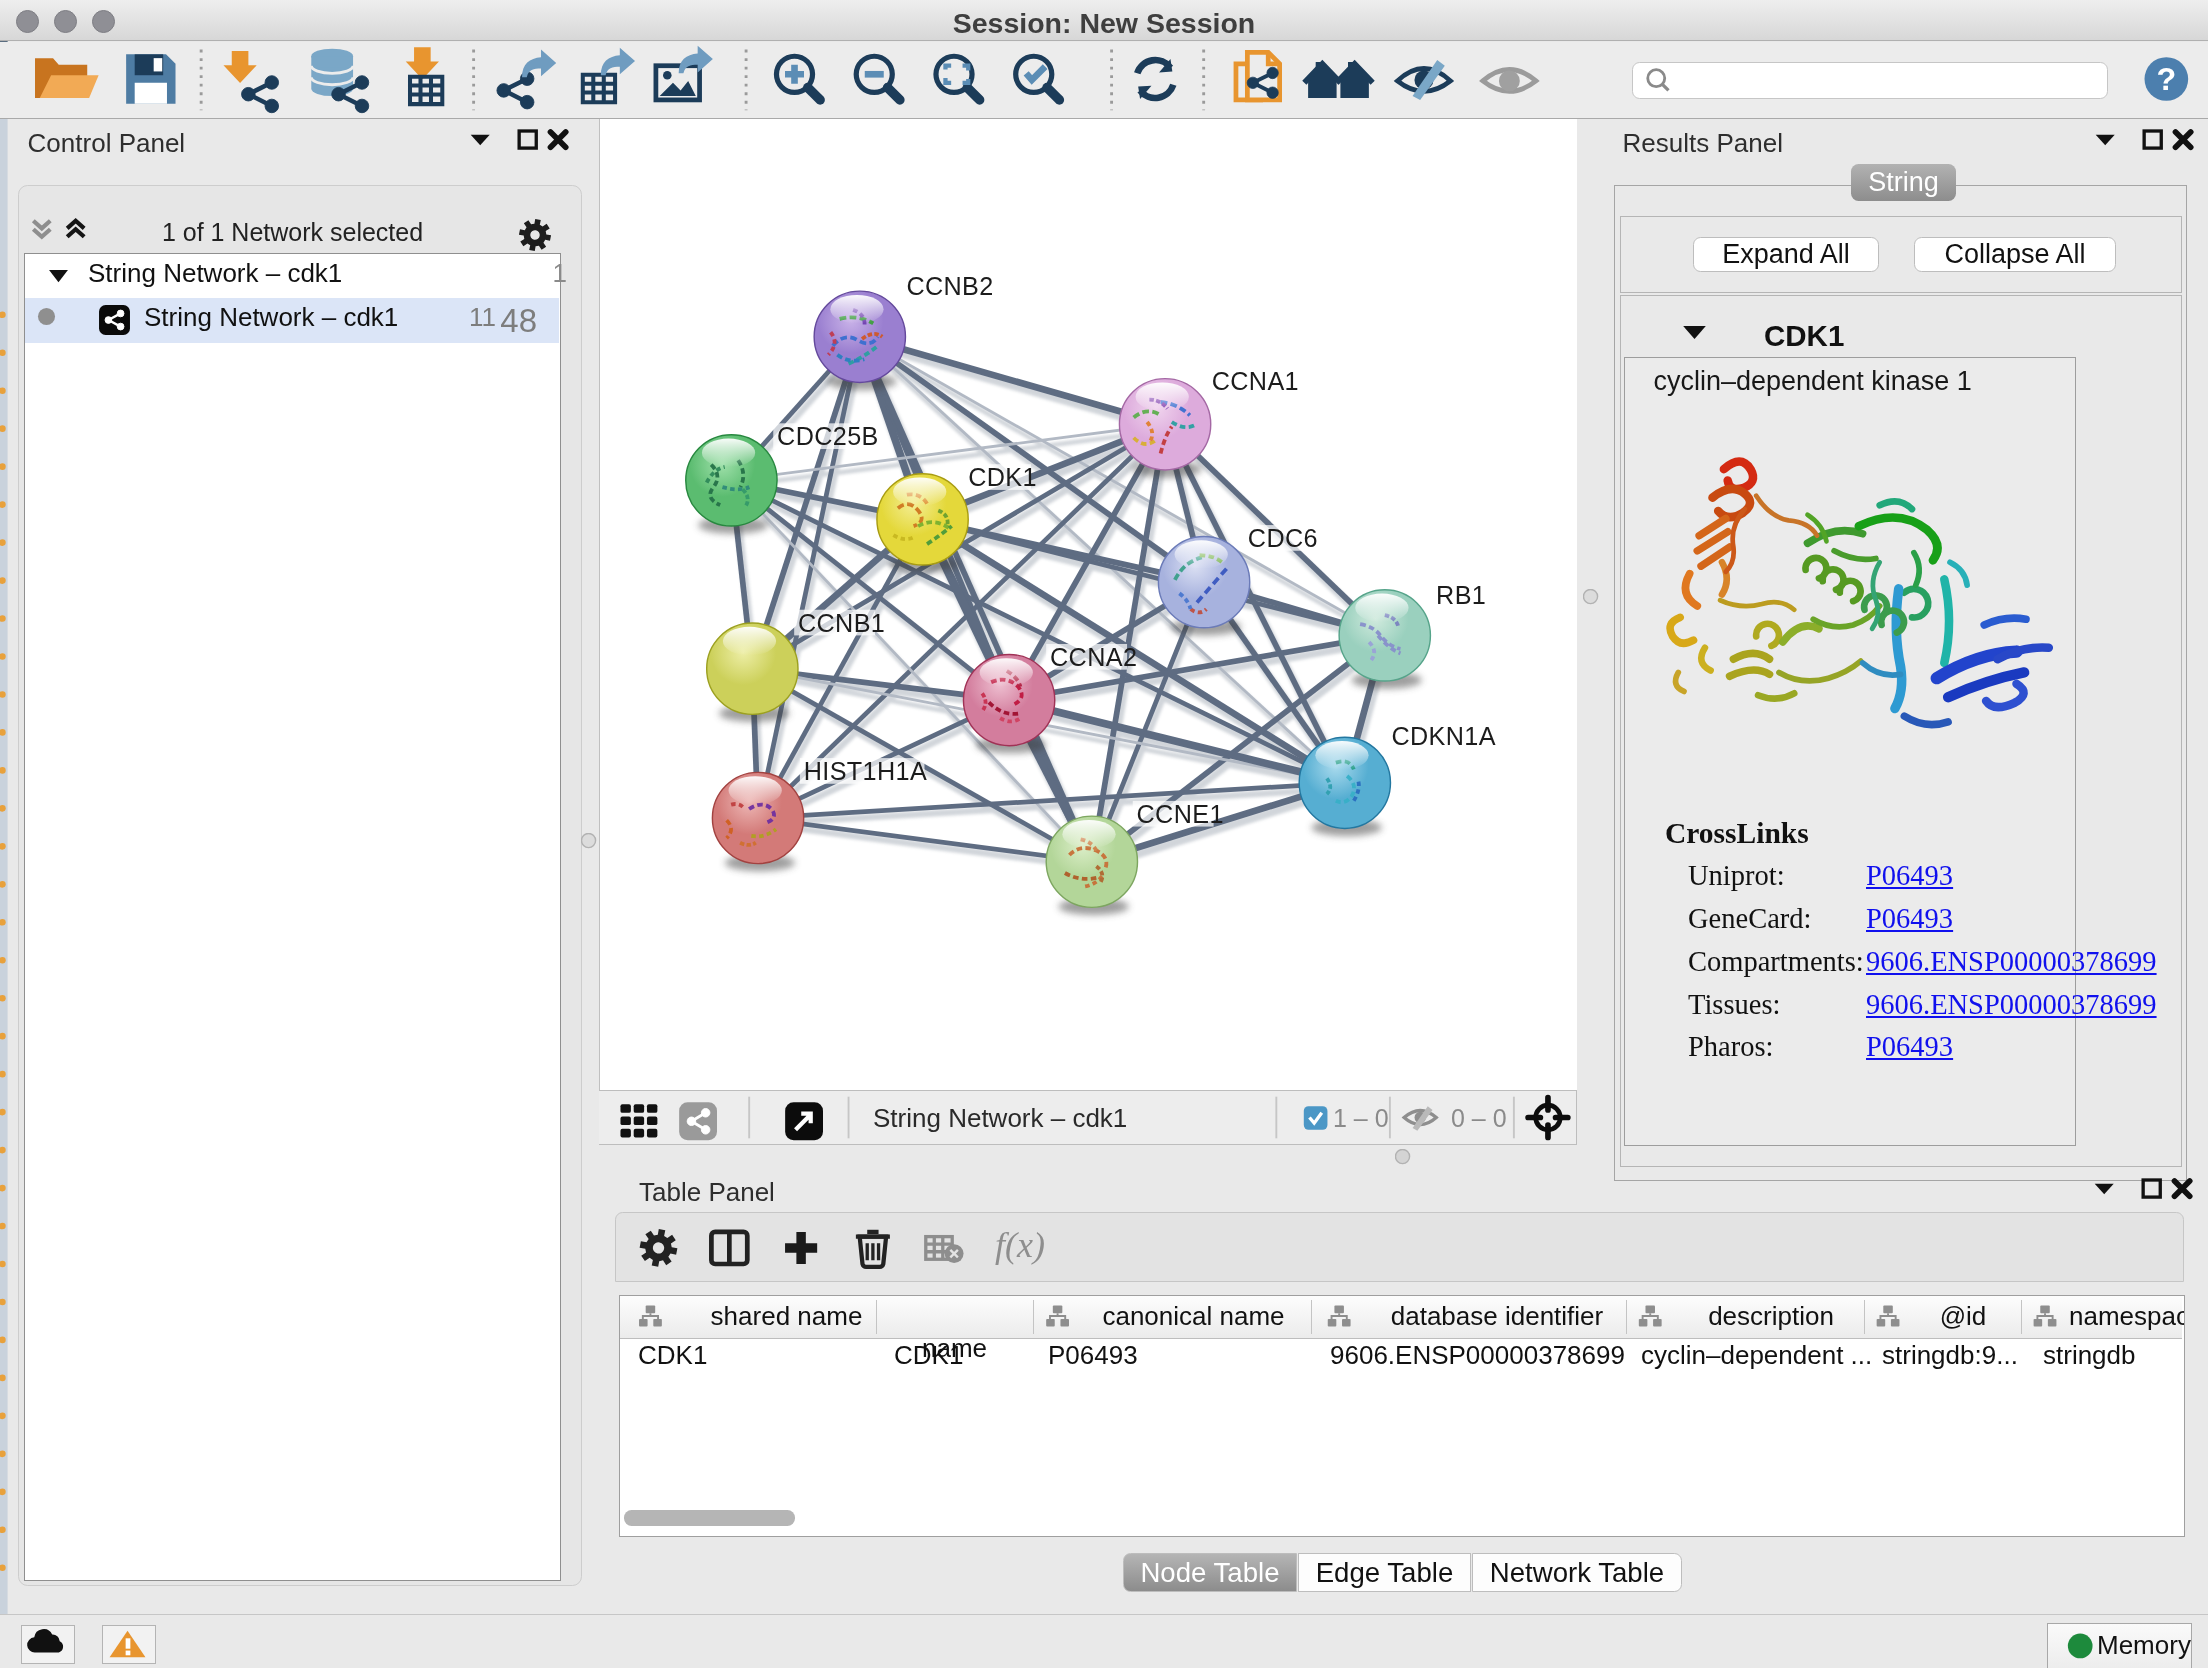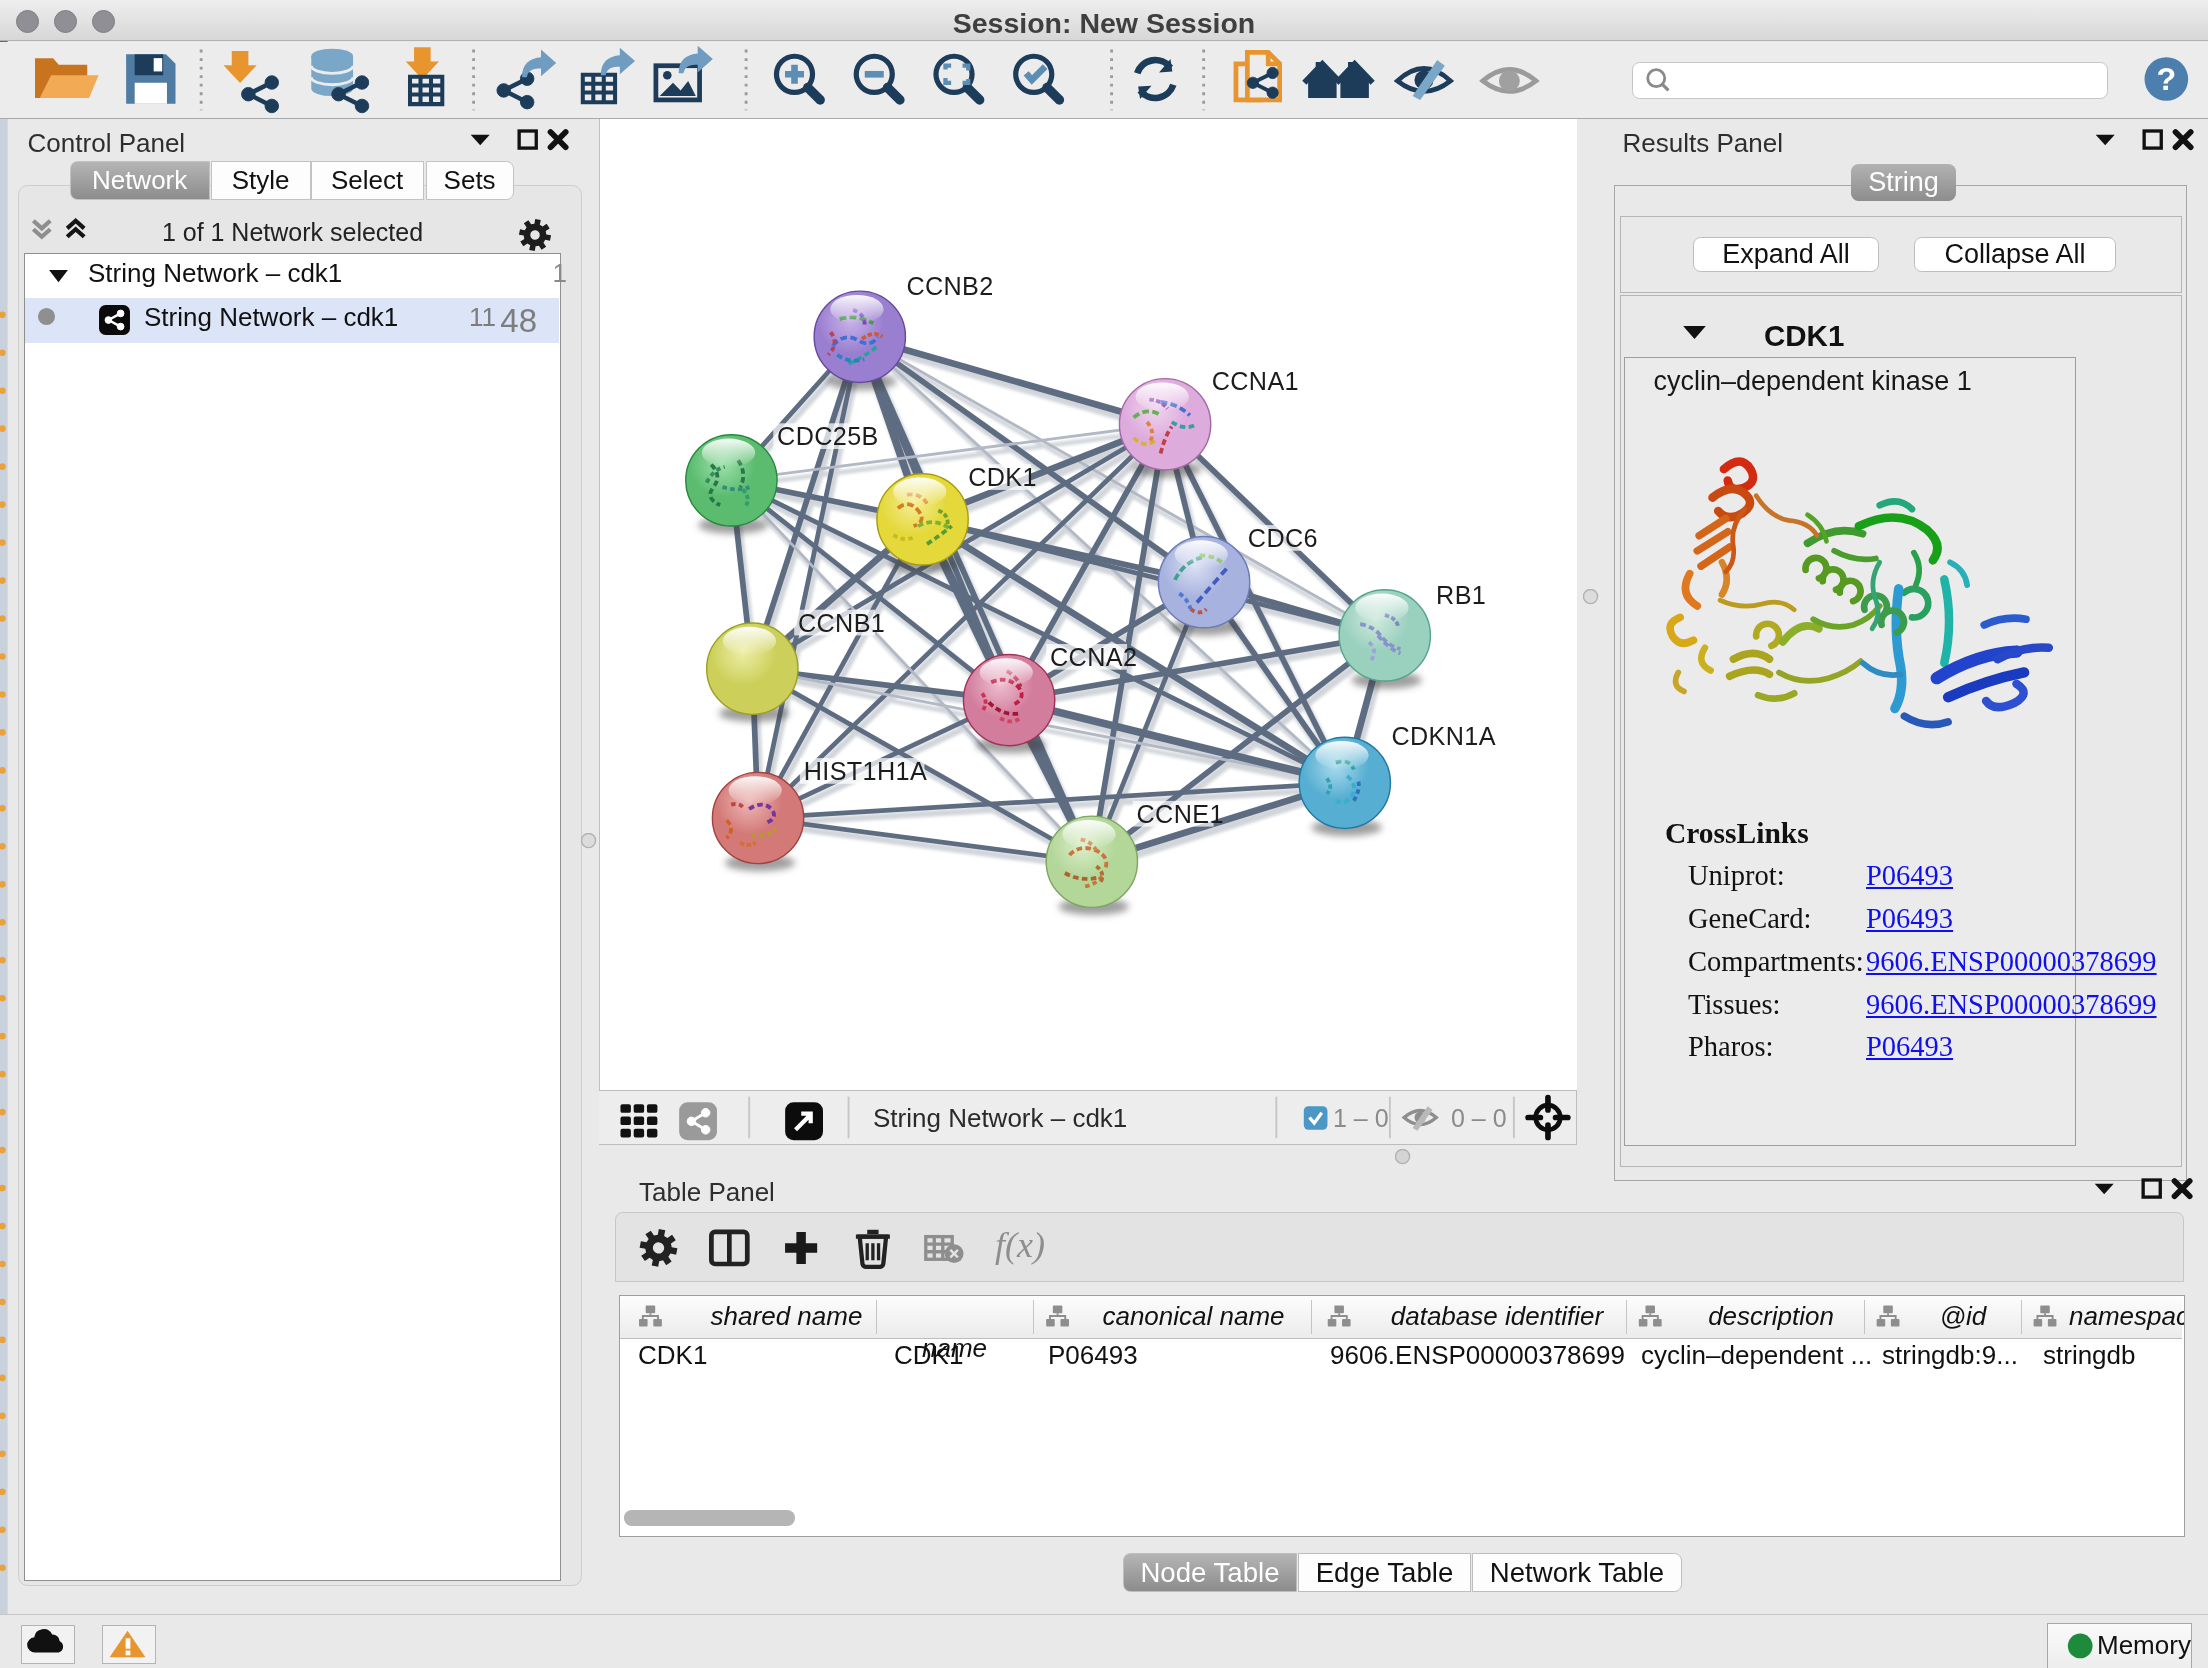--- a/index.html
+++ b/index.html
@@ -40,21 +40,21 @@
 #rp-inner { left:1624px; top:357px; width:452px; height:789px; border:1.9px solid #9d9d9d; background:#ebebeb; }
 .rbtn { position:absolute; height:35px; background:#ffffff; border:1.9px solid #bdbdbd; border-radius:7.6px;
   font-size:27px; color:#111; text-align:center; }
 .serif { font-family:"Liberation Serif", serif; }
 .rlink { color:#1010ee; text-decoration:underline; }
 
 
 #tp-toolbar { left:615px; top:1212px; width:1569px; height:70px; background:#e3e3e3; border:1px solid #c6c6c6; border-radius:7.6px 7.6px 0 0; }
 #tp-table { left:619px; top:1295px; width:1566px; height:242px; background:#ffffff; border:1.9px solid #9f9f9f; overflow:hidden; }
 #tp-header { left:0; top:0; width:1562px; height:43px; background:linear-gradient(#fdfdfd,#ebebeb); border-bottom:1.9px solid #bdbdbd; }
-.th { position:absolute; top:0; height:25px; font-size:26px; color:#111;font-style:italic; }
+.th { position:absolute; top:0; height:25px; font-size:26px; color:#111; }
 .thsep { position:absolute; top:3.8px; height:34px; width:0; border-left:1.9px solid #c4c4c4; }
 .td { position:absolute; top:44px; height:38px; font-size:26px; color:#111; }
 .btab { position:absolute; top:1553px; height:39px; border:1px solid #bdbdbd; background:#fdfdfd;
   font-size:27.6px; color:#111; text-align:center; line-height:37px; }
 
 
 #statusbar { left:0; top:1606px; width:2208px; height:62px; background:#e9e9e9; border-top:1.9px solid #c6c6c6;margin-top:8px; }
 .sbtn { position:absolute; top:9.5px; width:54px; height:39px; background:#f2f2f2; border:1.9px solid #b4b4b4; }
 #membtn { position:absolute; left:2047px; top:7.6px; width:145px; height:46px; background:linear-gradient(#fafafa,#ededed); border:1.9px solid #a8a8a8; }
 
@@ -261,26 +261,20 @@
   </div>
 </div>
 
 <div id="controlpanel" class="abs" style="left:7.6px; top:119px; width:591px; height:1487px;">
   <div class="ptitle abs" style="left:20px; top:8.6px;">Control Panel</div>
   <svg class="abs" style="left:457px; top:7.6px;" width="114" height="27" viewBox="0 0 120 28">
     <path d="M6 8 L26 8 L16 19 Z" fill="#111"></path>
     <rect x="57" y="4" width="18" height="18" fill="none" stroke="#111" stroke-width="3.5"></rect>
     <path d="M90 5 L106 21 M106 5 L90 21" stroke="#111" stroke-width="6" stroke-linecap="round"></path>
   </svg>
-  <div id="cp-tabs" class="abs" style="left:0; top:42px; width:591px; height:39px;">
-    <div class="tab tabsel" style="left:62px; width:140px; border-radius:7.6px 0 0 7.6px;">Network</div>
-    <div class="tab" style="left:203px; width:100px;">Style</div>
-    <div class="tab" style="left:303px; width:113px;">Select</div>
-    <div class="tab" style="left:418px; width:88px; border-radius:0 7.6px 7.6px 0;">Sets</div>
-  </div>
 </div>
 <div id="cp-content" class="abs"></div>
 <div id="cp-header" class="abs" style="left:24px; top:211px; width:537px; height:42px; font-size:25px; color:#222; text-align:center; line-height:42px;">1 of 1 Network selected</div>
 <svg class="abs" style="left:28.5px; top:217px;" width="67" height="32" viewBox="0 0 70 34">
   <g stroke="#8e8e8e" stroke-width="4.5" fill="none">
       <path d="M4 4 L13 12 L22 4 M4 13 L13 21 L22 13"></path>
     </g>
   <g stroke="#151515" stroke-width="4.5" fill="none">
       <path d="M40 12 L49 4 L58 12 M40 21 L49 13 L58 21"></path>
     </g>

